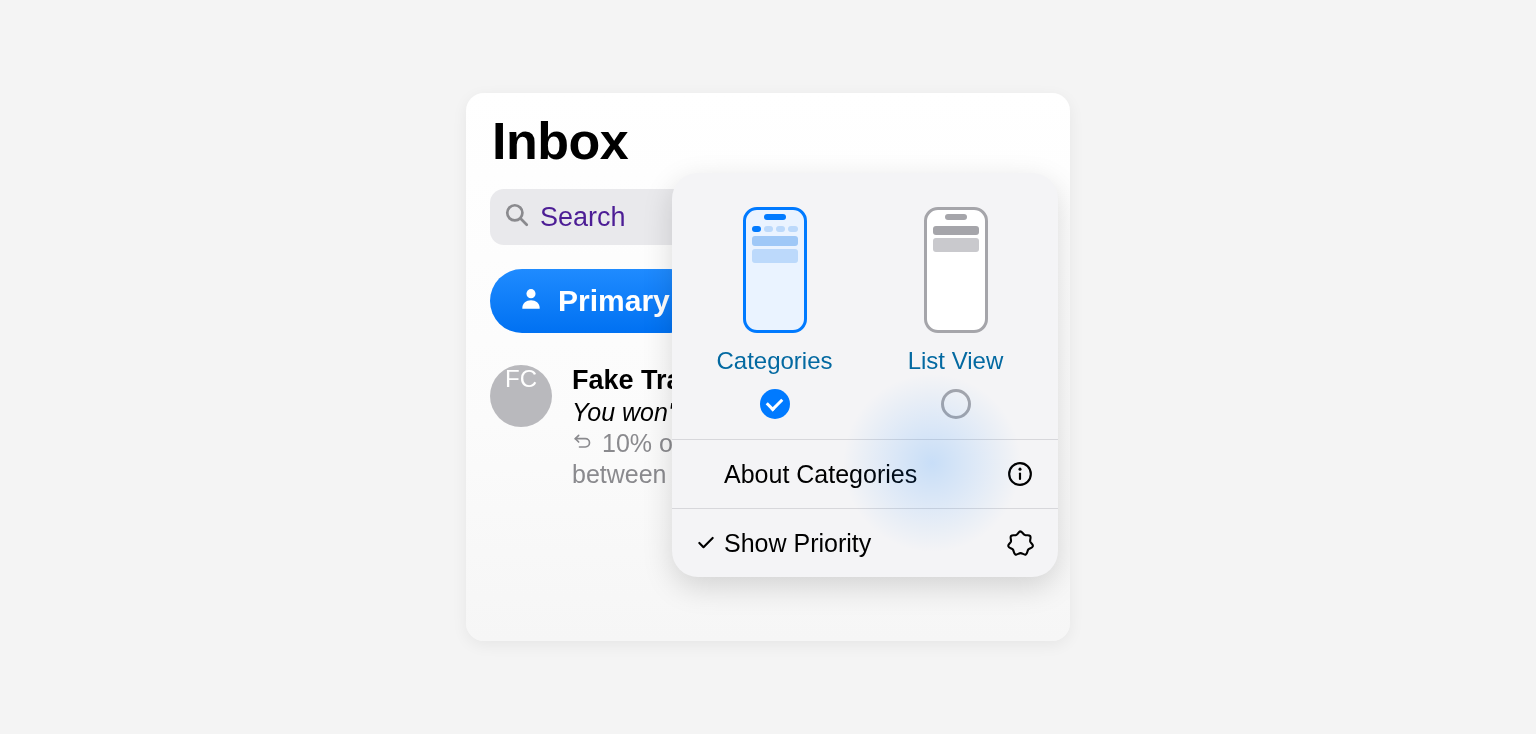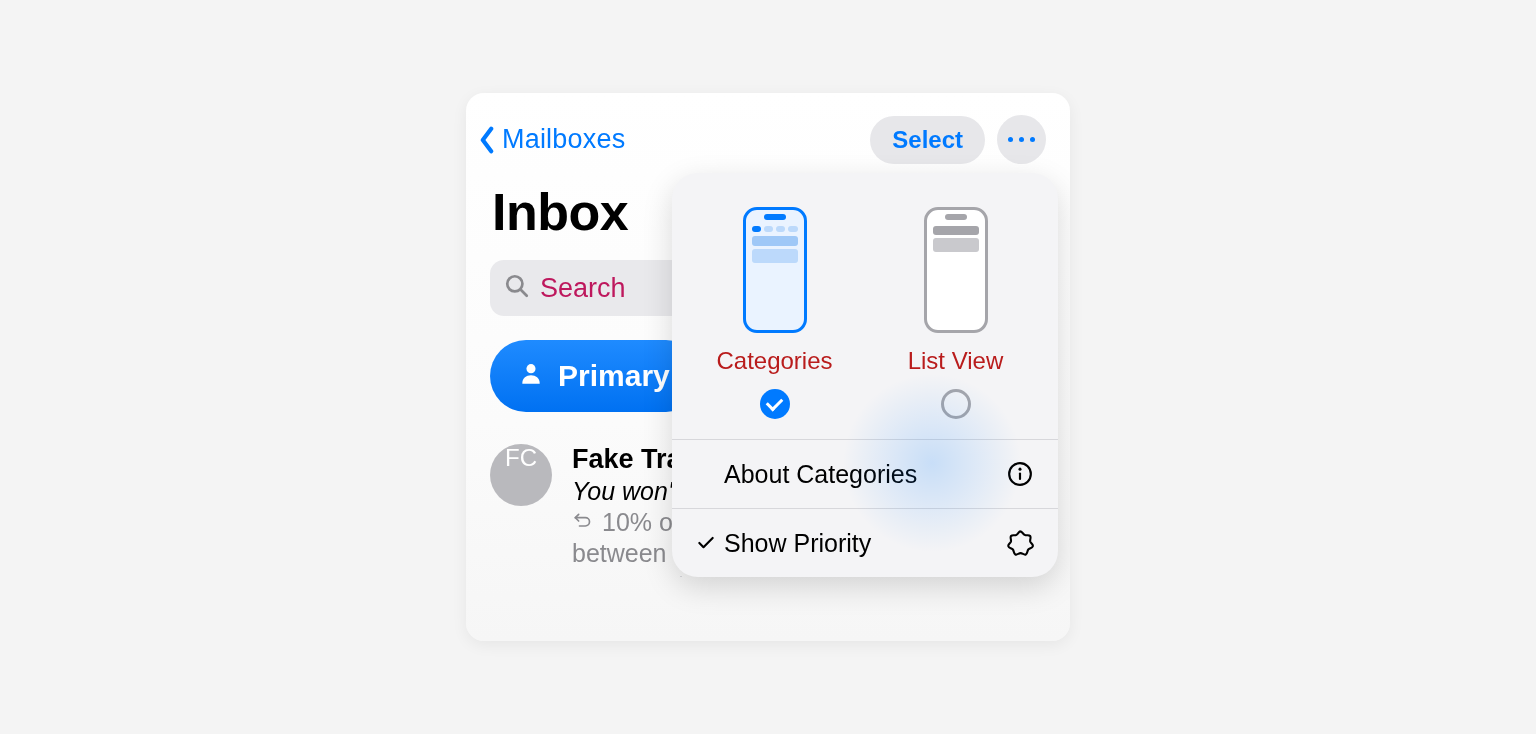--- a/index.html
+++ b/index.html
@@ -74,25 +74,25 @@
     margin: 18px 24px 0 24px;
     background: #e9e9ec;
     border-radius: 14px;
     height: 56px;
     display: flex;
     align-items: center;
     padding: 0 14px;
     gap: 10px;
   }
   .search svg { flex: none; }
-  .search-label { font-size: 27px; color: #be185d; }
+  .search-label { font-size: 27px; color: #4c1d95; }
 
   .primary-pill {
     margin: 24px 0 0 24px;
-    height: 72px;
+    height: 64px;
     width: 212px;
     background: linear-gradient(180deg,#1f8bff,#0071f2);
     border-radius: 40px;
     display: inline-flex;
     align-items: center;
     gap: 14px;
     padding: 0 28px;
     color: #fff;
     font-size: 30px;
     font-weight: 600;
@@ -157,21 +157,21 @@
   .phone.un { border-color: #a5a5aa; background: #fff; }
   .phone.un .notch { background: #a5a5aa; }
   .phone .content { position: absolute; top: 16px; left: 6px; right: 6px; }
   .pills-row { display:flex; gap:3px; margin-bottom:4px;}
   .mini-pill { height:6px; border-radius:3px; flex:1; background:#bcd9fb; }
   .mini-pill.on { background:#007aff; }
   .bar1 { height:10px; border-radius:3px; background:#9fc8f7; margin-bottom:3px;}
   .bar2 { height:14px; border-radius:3px; background:#bcd9fb; }
   .gbar1 { height:9px; border-radius:3px; background:#a5a5aa; margin-bottom:3px;}
   .gbar2 { height:14px; border-radius:3px; background:#c9c9cd;}
-  .opt-label { font-size: 24px; color: #b91c1c; }
+  .opt-label { font-size: 24px; color: #0369a1; }
   .radio {
     width: 30px; height: 30px;
     border-radius: 50%;
     display: flex; align-items: center; justify-content: center;
   }
   .radio.checked { background: #007aff; }
   .radio.checked::after {
     content: ""; width: 12px; height: 7px;
     border-left: 3px solid #fff; border-bottom: 3px solid #fff;
     transform: rotate(-45deg) translate(1px,-1px);
@@ -195,41 +195,20 @@
     position:absolute; top: 200px; left: 170px; width: 180px; height:180px;
     background: radial-gradient(circle, rgba(0,122,255,0.18) 0%, rgba(0,122,255,0) 70%);
     pointer-events:none;
   }
 </style>
 </head>
 <body>
 
 <div class="device">
 
-  <div class="nav">
-    <div class="back-button">
-      <span class="chev">
-        <svg viewBox="0 0 12 20" width="18" height="28">
-            <path d="M9 2 L3 10 L9 18" stroke="#007aff" stroke-width="3" fill="none" stroke-linecap="round" stroke-linejoin="round"></path>
-          </svg>
-      </span>
-      <span>Mailboxes</span>
-    </div>
-    <div class="nav-spacer"></div>
-    <div class="select-pill">
-      <span>Select</span>
-    </div>
-    <div class="more-pill">
-      <span style="display:flex;">
-        <span class="dot"></span>
-          <span class="dot"></span>
-          <span class="dot"></span>
-      </span>
-    </div>
-  </div>
 
   <div class="title">Inbox</div>
 
   <div class="search">
     <span>
       <svg width="26" height="26" viewBox="0 0 24 24">
           <circle cx="10" cy="10" r="7" stroke="#8a8a8e" stroke-width="2.5" fill="none"></circle>
           <line x1="15.5" y1="15.5" x2="21" y2="21" stroke="#8a8a8e" stroke-width="2.5" stroke-linecap="round"></line>
         </svg>
     </span>

